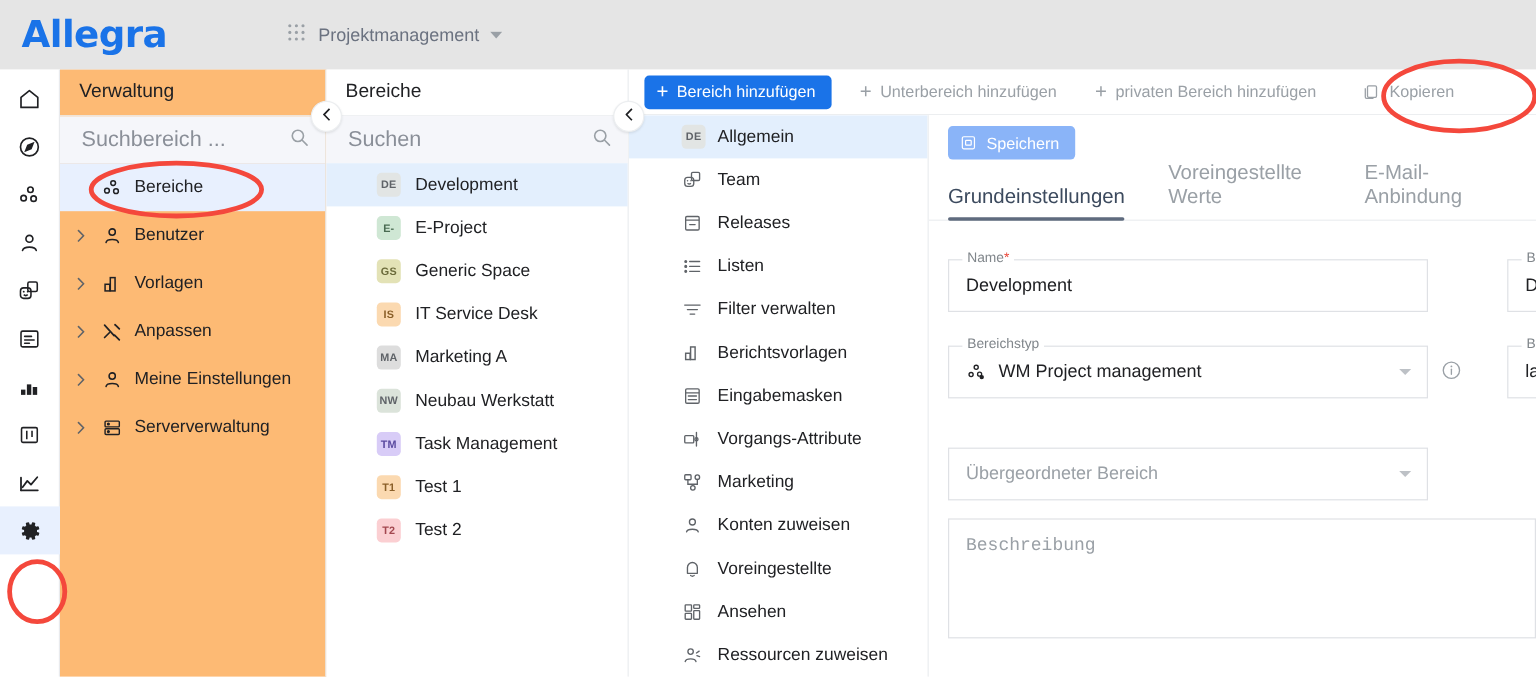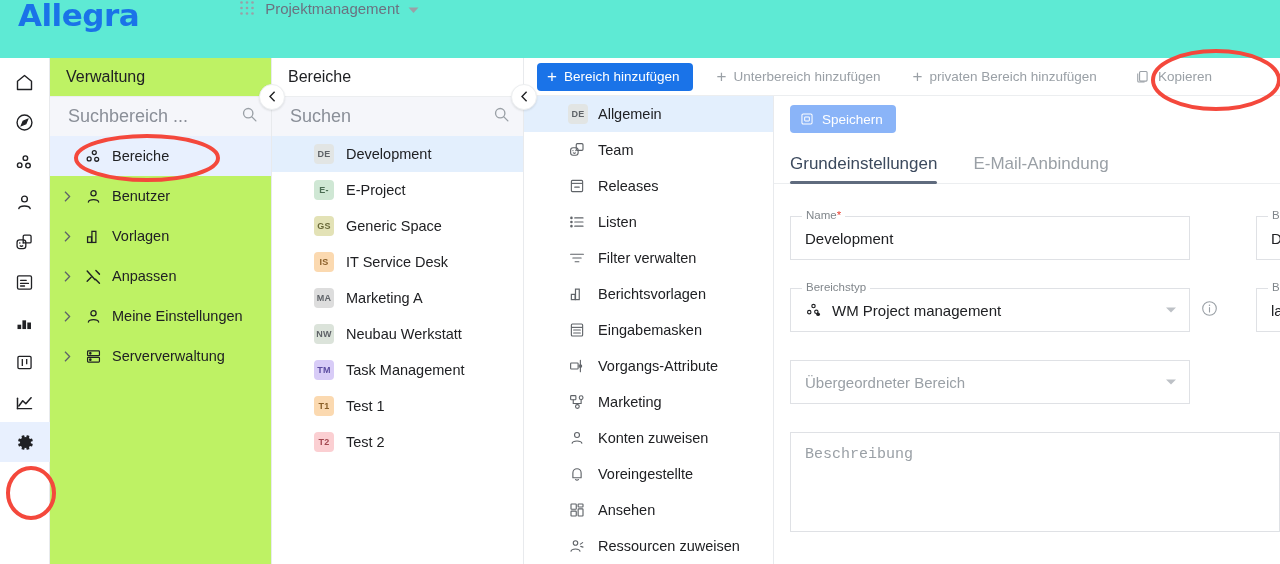--- a/index.html
+++ b/index.html
@@ -9,21 +9,21 @@
     overflow: hidden;
     background: #ffffff;
     font-family: "Liberation Sans", sans-serif;
     -webkit-font-smoothing: antialiased;
   }
   #app { position: relative; width: 1280px; height: 564px; }
 
   
   #topbar {
     position: absolute; left: 0; top: 0; width: 1280px; height: 58px;
-    background: #5eead4; display: flex; align-items: flex-start;
+    background: #e5e5e5; display: flex; align-items: center;
   }
   #logo {
     margin-left: 18px;
     font-size: 31px; font-weight: 700; color: #1a73e8;
     letter-spacing: -0.5px; line-height: 1;
     font-family: "DejaVu Sans", sans-serif;
   }
   #grid-icon { margin-left: 100px; display: block; }
   #app-switch-label {
     margin-left: 10px; font-size: 15px; color: #6b7280; font-weight: 400;
@@ -41,21 +41,21 @@
     width: 50px; height: 40px; margin-bottom: 0;
     display: flex; align-items: center; justify-content: center;
     position: relative; cursor: pointer;
   }
   .rail-item.active { background: #e8f0fe; border-radius: 0; }
   .rail-item svg { display: block; }
 
   
   #panel-admin {
     position: absolute; left: 50px; top: 58px; width: 222px; height: 506px;
-    background: #bef264; border-right: 1px solid #e8eaed;
+    background: #fdba74; border-right: 1px solid #e8eaed;
   }
   .panel-title {
     height: 39px; display: flex; align-items: center;
     padding-left: 16px; font-size: 16px; color: #202124; font-weight: 400;
     border-bottom: 1px solid #eceef0;
   }
   .search-row {
     height: 39px; background: #f5f6fa; display: flex; align-items: center;
     padding: 0 13px 0 16px; justify-content: space-between;
   }
@@ -693,20 +693,21 @@
         <svg width="14" height="14" viewBox="0 0 18 18" fill="none" stroke="#ffffff" stroke-width="1.3">
           <rect x="2.5" y="2.5" width="13" height="13" rx="1.6"></rect>
           <rect x="6" y="6.5" width="6" height="5" rx="0.8"></rect>
         </svg>
       </span>
       <span>Speichern</span>
     </button>
 
     <div id="tabbar">
       <div class="tab active">Grundeinstellungen</div>
+      <div class="tab">Voreingestellte Werte</div>
       <div class="tab">E-Mail-Anbindung</div>
     </div>
 
     <div class="field" style="left:16px; top:120px; width:400px; height:44px;">
       <span class="field-legend">
         <span>Name</span><span class="req">*</span>
       </span>
       <span class="field-value">Development</span>
     </div>
 
@@ -727,21 +728,21 @@
     </div>
 
     <span id="info-icon">
       <svg width="17" height="17" viewBox="0 0 20 20" fill="none" stroke="#9aa0a6" stroke-width="1.3">
         <circle cx="10" cy="10" r="8"></circle>
           <path d="M10 9 V14" stroke-linecap="round"></path>
         <circle cx="10" cy="6.3" r="0.9" fill="#9aa0a6" stroke="none"></circle>
       </svg>
     </span>
 
-    <div class="field" style="left:16px; top:264px; width:400px; height:44px;">
+    <div class="field" style="left:16px; top:277px; width:400px; height:44px;">
       <span class="field-value placeholder">Übergeordneter Bereich</span>
       <span class="caret-down"></span>
     </div>
 
     <div id="blue-check">
       <svg width="10" height="10" viewBox="0 0 12 12" fill="none" stroke="#ffffff" stroke-width="1.8" stroke-linecap="round" stroke-linejoin="round">
           <path d="M2 6.2 L4.8 9 L10 3.2"></path>
         </svg>
     </div>
 

